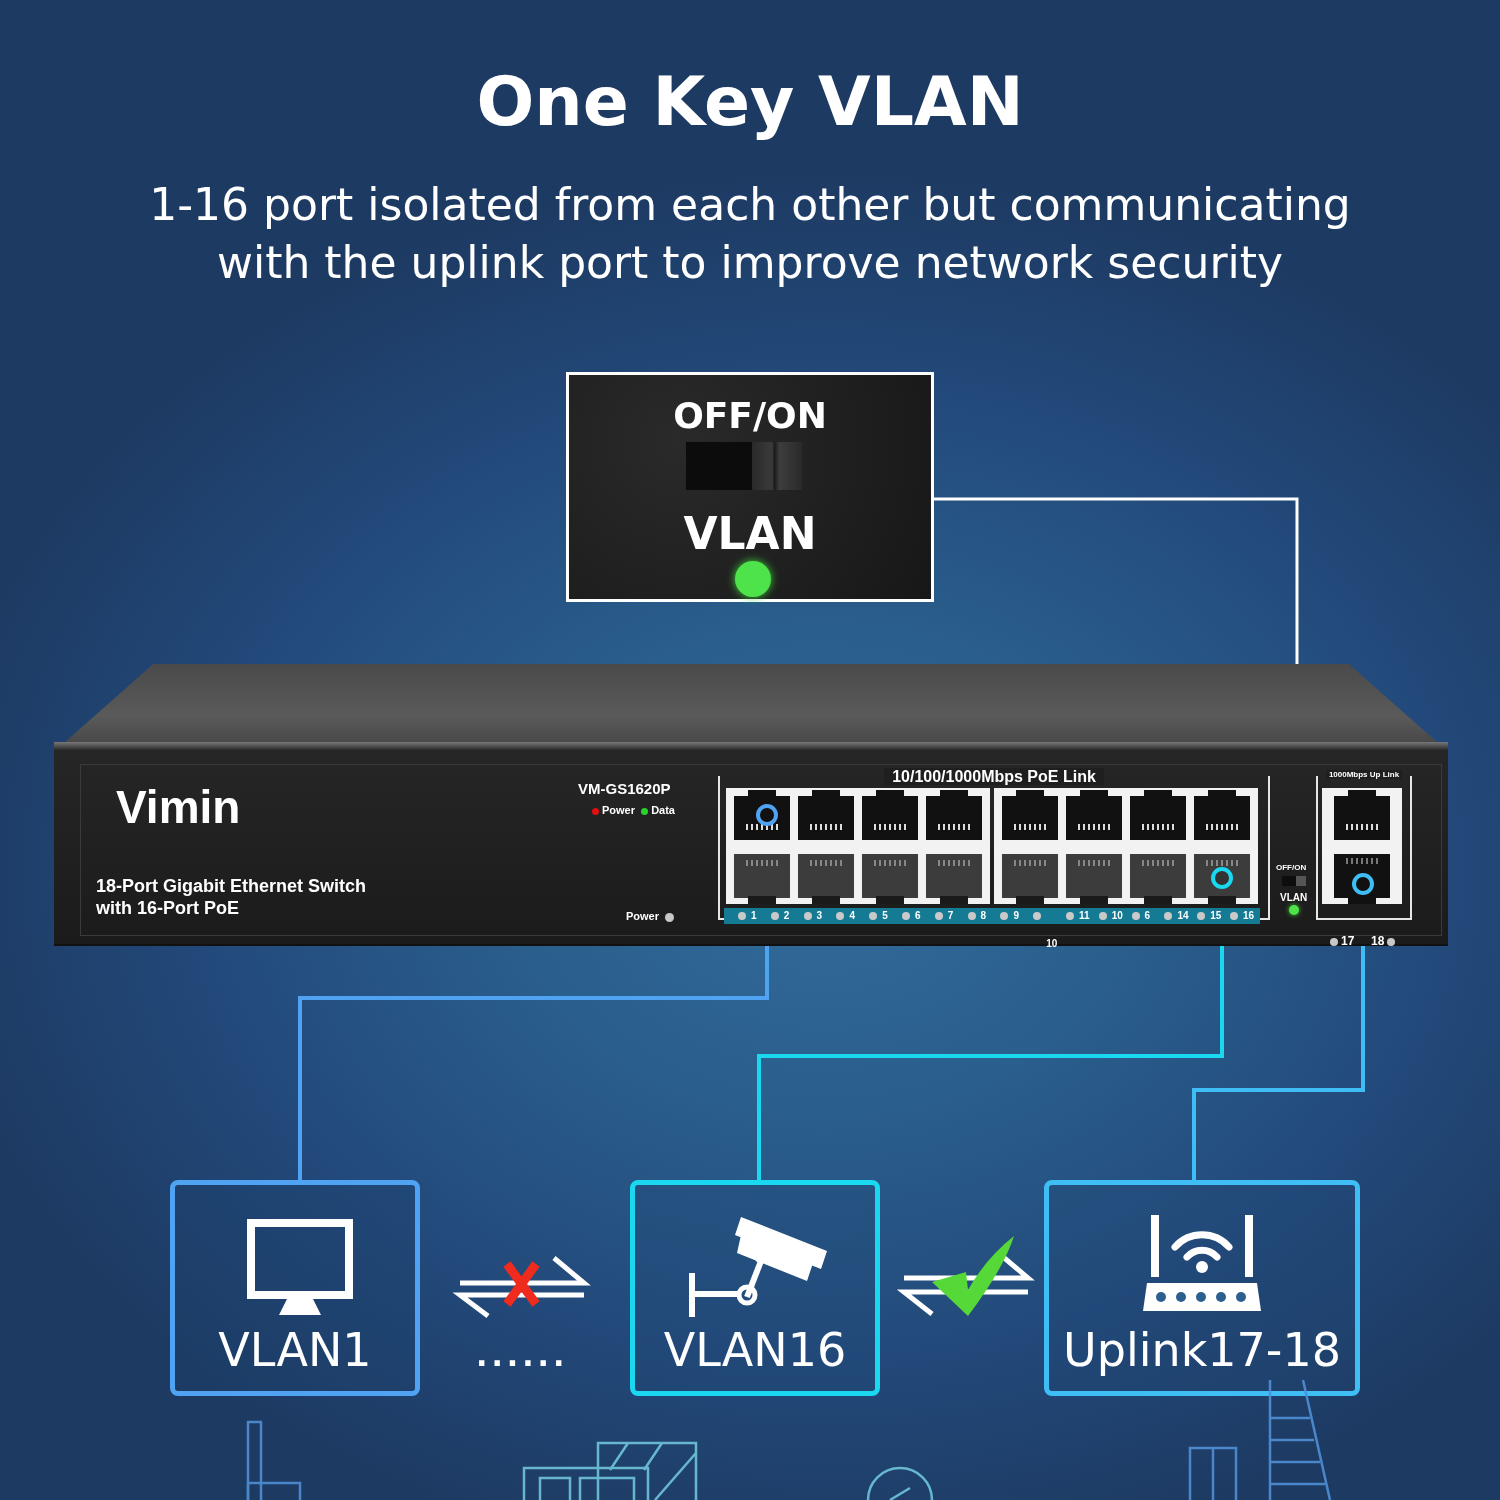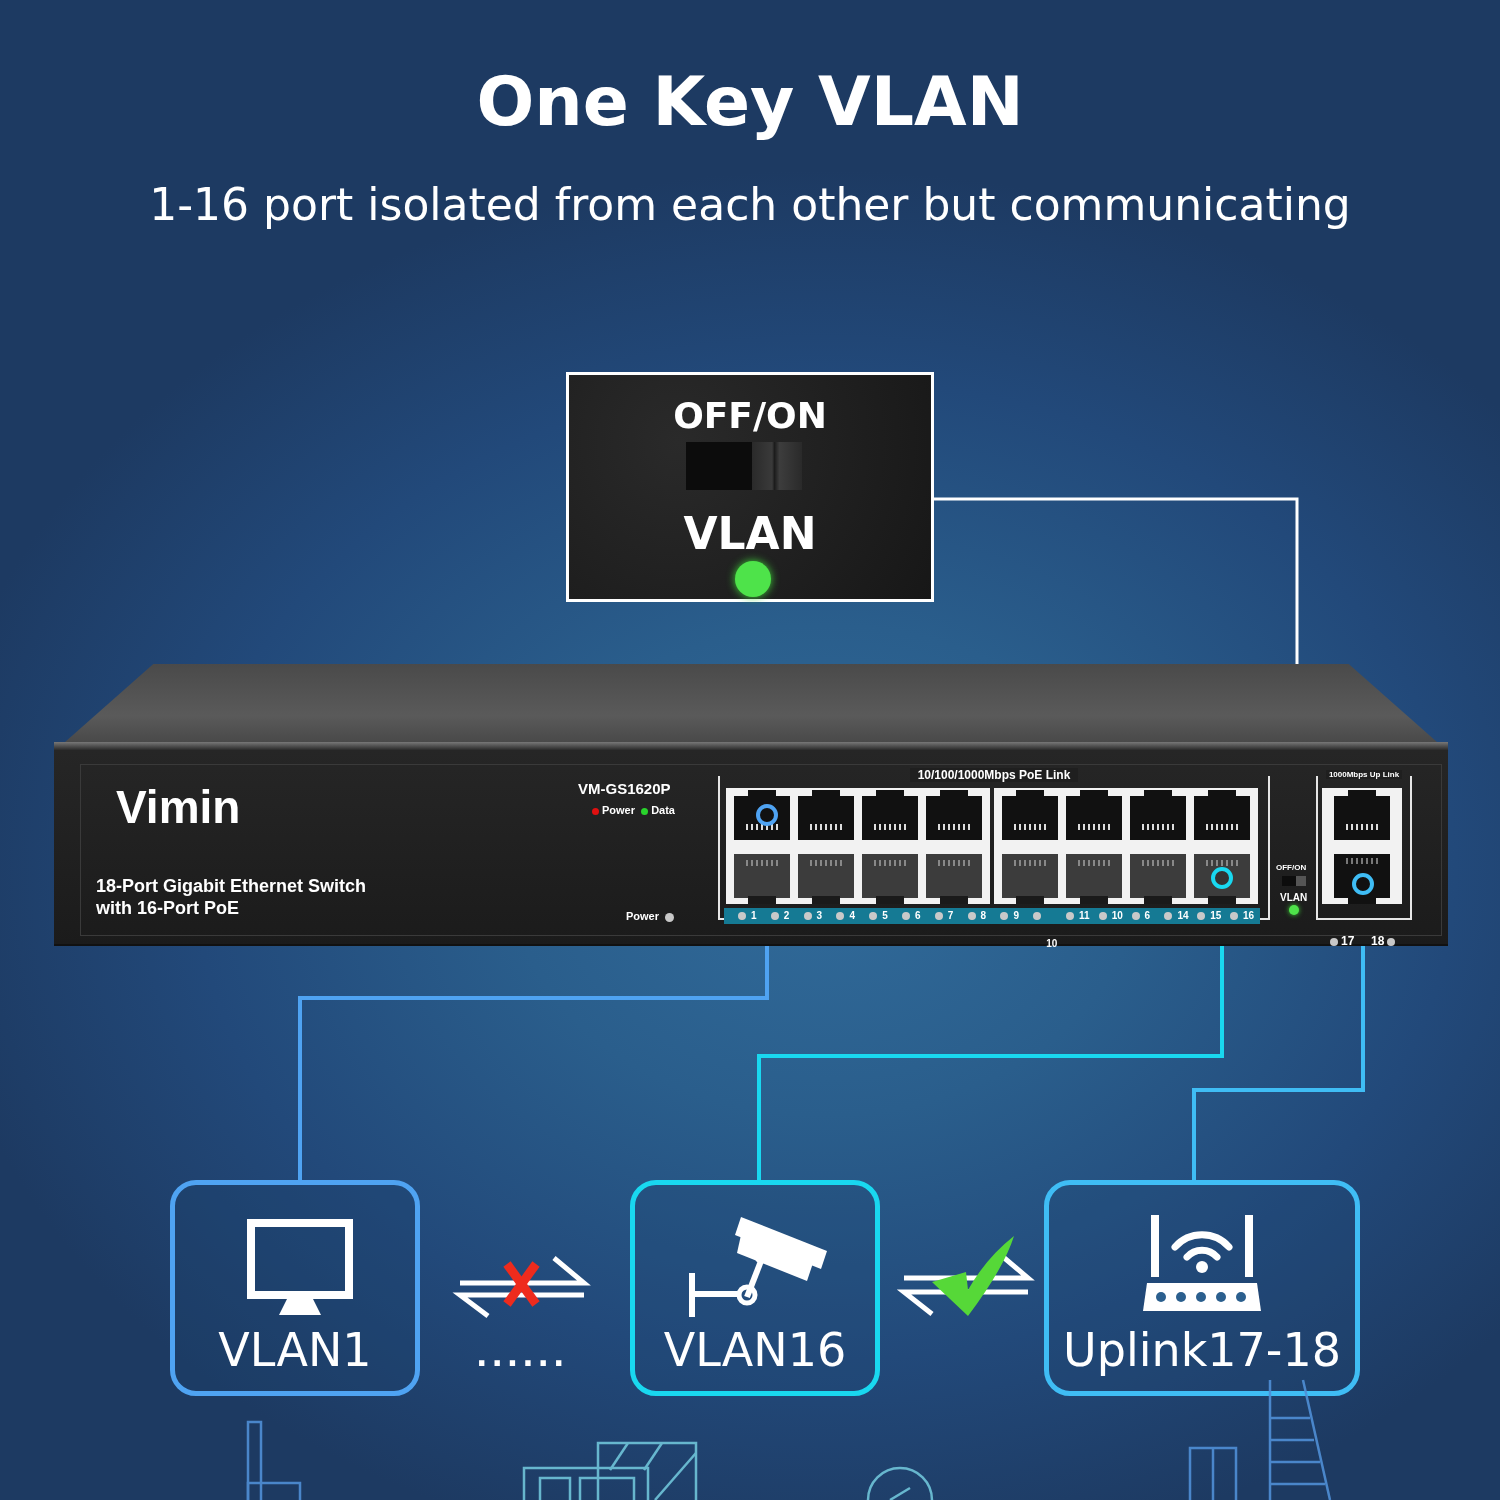--- a/index.html
+++ b/index.html
@@ -44,21 +44,21 @@
   .sw-inner { left: 80px; top: 764px; width: 1360px; height: 170px; border: 1px solid #3a3a3a; }
   .brand { left: 96px; top: 780px; font-family: "Liberation Sans", sans-serif; font-weight: bold; font-size: 46px; margin-left: 20px; }
   .desc { left: 96px; top: 875px; font-family: "Liberation Sans", sans-serif; font-weight: bold; font-size: 18px; line-height: 22px; }
   .model { left: 578px; top: 780px; font-family: "Liberation Sans", sans-serif; font-weight: bold; font-size: 15px; }
   .legend { left: 592px; top: 804px; font-family: "Liberation Sans", sans-serif; font-weight: bold; font-size: 11px; }
   .dot { display: inline-block; width: 7px; height: 7px; border-radius: 50%; margin-right: 3px; vertical-align: middle; }
   .pwr2 { left: 626px; top: 910px; font-family: "Liberation Sans", sans-serif; font-weight: bold; font-size: 11px; }
   .grey-led { display:inline-block; width: 9px; height: 9px; border-radius: 50%; background: #c8c8c8; margin-left: 6px; vertical-align: middle; }
   
   .poe-frame { left: 718px; top: 776px; width: 548px; height: 142px; border: 2px solid #e6e6e6; border-top: none; }
-  .poe-label { left: 0; width: 548px; top: -8px; text-align: center; font-family: "Liberation Sans", sans-serif; font-weight: bold; font-size: 12px; }
+  .poe-label { left: 0; width: 548px; top: -8px; text-align: center; font-family: "Liberation Sans", sans-serif; font-weight: bold; font-size: 16px; }
   .poe-label span { background: #1f1f1f; padding: 0 8px; }
   .port-panel { top: 788px; height: 116px; background: #f2f2f2; }
   .port { position: absolute; width: 56px; height: 44px; background: #111; }
   .port.bottom { background: #3c3c3c; }
   .port .tab { position: absolute; left: 14px; top: -6px; width: 28px; height: 8px; background: #111; }
   .port.bottom .tab { top: auto; bottom: -6px; background: #1a1a1a; }
   .port .pins { position: absolute; left: 12px; right: 12px; top: 28px; height: 6px;
     background: repeating-linear-gradient(90deg,#ddd 0 2px,transparent 2px 5px); }
   .port.bottom .pins { top: 6px; background: repeating-linear-gradient(90deg,#888 0 2px,transparent 2px 5px); }
   .num-strip { left: 724px; top: 908px; width: 536px; height: 16px; background: #157a94; font-family: "Liberation Sans", sans-serif; font-weight: bold; font-size: 10px; color: #fff; }
@@ -71,31 +71,32 @@
   .up-panel { left: 1322px; top: 788px; width: 80px; height: 116px; background: #f2f2f2; }
   .up-num { font-family: "Liberation Sans", sans-serif; font-weight: bold; font-size: 12px; top: 934px; }
   .vl-off { left: 1276px; top: 863px; font-family: "Liberation Sans", sans-serif; font-weight: bold; font-size: 8px; }
   .vl-sw { left: 1282px; top: 876px; width: 24px; height: 10px; background: #0d0d0d; }
   .vl-sw i { position:absolute; right:0; top:0; width:10px; height:10px; background:#555; }
   .vl-txt { left: 1280px; top: 892px; font-family: "Liberation Sans", sans-serif; font-weight: bold; font-size: 10px; }
   .vl-led { left: 1289px; top: 905px; width: 10px; height: 10px; border-radius: 50%; background: #4ee34a; box-shadow: 0 0 5px #3fd23a; }
   
   svg.lines { position: absolute; left: 0; top: 0; width: 1500px; height: 1500px; pointer-events: none; }
   
-  .box { position: absolute; top: 1180px; height: 216px; border-radius: 26px; border: 5px solid; box-sizing: border-box; }
+  .box { position: absolute; top: 1180px; height: 216px; border-radius: 8px; border: 5px solid; box-sizing: border-box; }
   .box .lbl { position: absolute; left: 0; right: 0; bottom: 14px; text-align: center; font-size: 46px; color: #fff; }
   .box svg { position: absolute; }
   .dots6 { left: 476px; top: 1346px; font-size: 30px; letter-spacing: 4px; font-weight: bold; }
 </style>
 </head>
 <body>
 
 <div class="abs title">One Key VLAN</div>
 <div class="abs subtitle">
   <div>1-16 port isolated from each other but communicating</div>
+  <div>with the uplink port to improve network security</div>
 </div>
 
 <svg class="lines" viewBox="0 0 1500 1500">
   <polyline points="932,499 1297,499 1297,878" fill="none" stroke="#ffffff" stroke-width="3"></polyline>
   <polyline points="767,816 767,998 300,998 300,1180" fill="none" stroke="#4fa3f2" stroke-width="4"></polyline>
   <polyline points="1222,880 1222,1056 759,1056 759,1180" fill="none" stroke="#19d8f0" stroke-width="4"></polyline>
   <polyline points="1363,885 1363,1090 1194,1090 1194,1180" fill="none" stroke="#3fbdf5" stroke-width="4"></polyline>
 </svg>
 
 <div class="abs callout">

